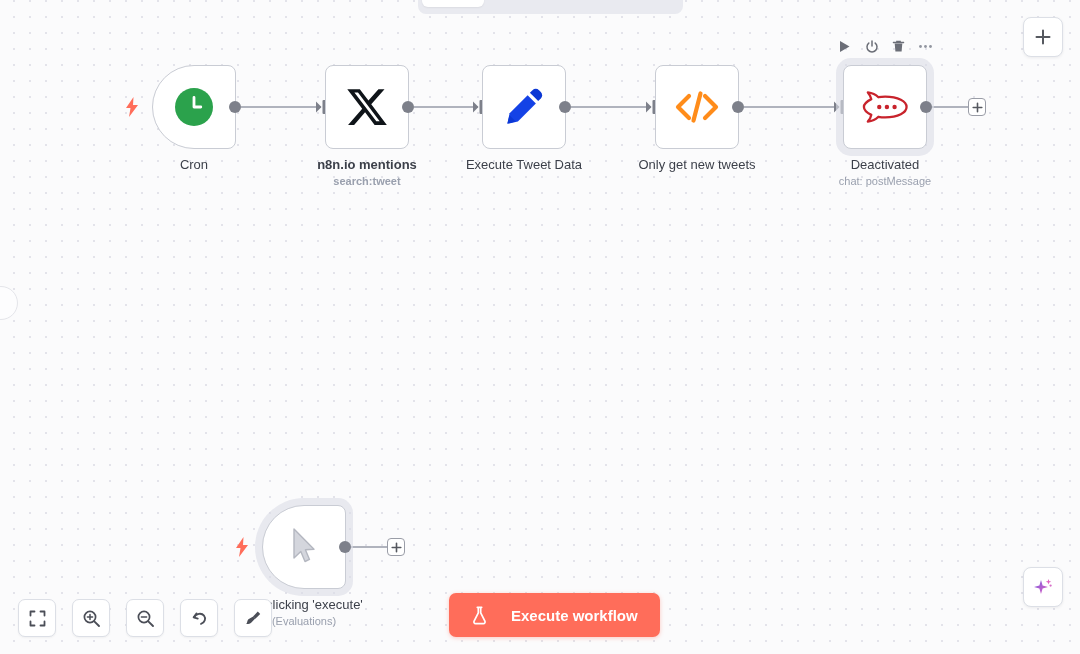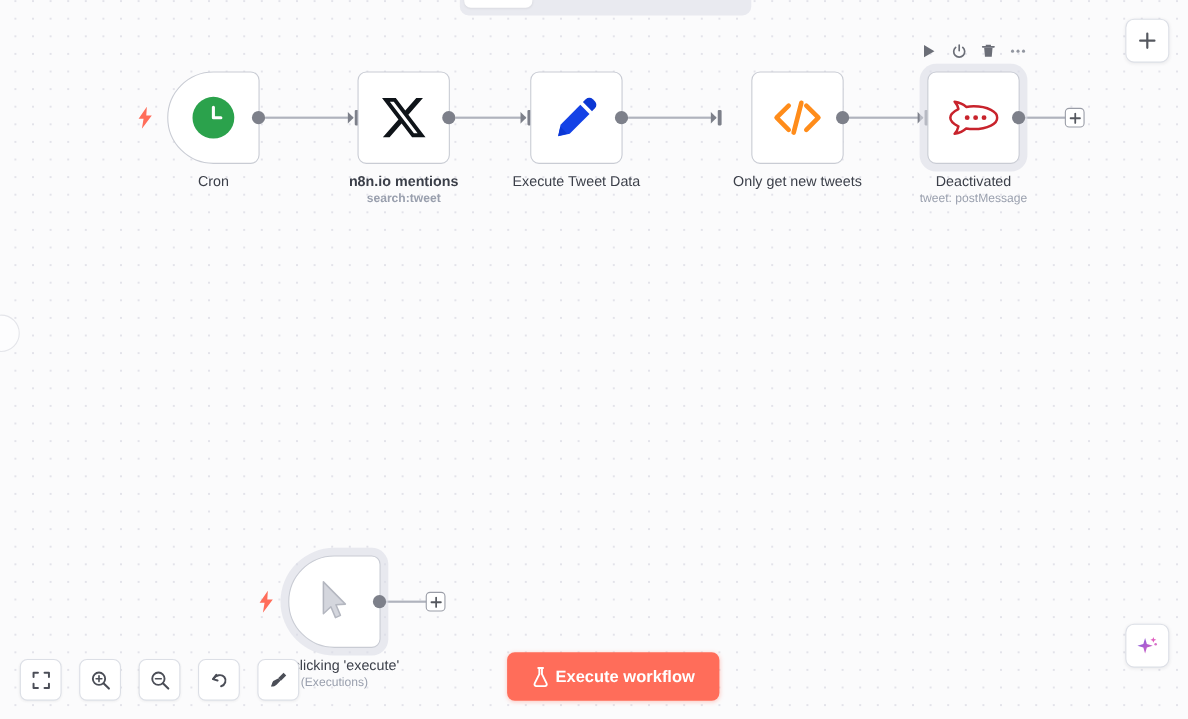--- a/index.html
+++ b/index.html
@@ -85,31 +85,31 @@
     border-radius: 7px;
     display: flex;
     align-items: center;
     justify-content: center;
     box-shadow: 0 1px 2px rgba(30,34,47,.05);
   }
 
   
   .execute-btn {
     position: absolute;
-    left: 461px;
+    left: 449px;
     bottom: 17px;
     height: 44px;
     padding: 0 22px;
     background: #ff6d5a;
     color: #ffffff;
     border: none;
     border-radius: 7px;
     display: flex;
     align-items: center;
-    gap: 5px;
+    gap: 23px;
     font-size: 15px;
     font-weight: bold;
     font-family: "Liberation Sans", sans-serif;
     box-shadow: 0 1px 4px rgba(255,109,90,.35);
     z-index: 26;
   }
 
   
   .node {
     position: absolute;
@@ -392,21 +392,21 @@
         <path d="M29.5 4.2 a4.6 4.6 0 0 1 6.5 0 l1.8 1.8 a4.6 4.6 0 0 1 0 6.5 l-2.6 2.6 -8.3 -8.3 Z" fill="#0b37d4"></path>
         <path d="M24.6 9.3 l8.3 8.3 -18 18 -10.5 2.2 2.2 -10.5 Z" fill="#1442e6"></path>
         <path d="M6.4 29.3 l6.3 6.3 -8.3 2 Z" fill="#0b37d4"></path>
       </svg>
       <div class="ep-in"></div>
       <div class="ep-out"></div>
     </div>
     <div class="node-label">Execute Tweet Data</div>
   </div>
 
-  <div class="node" style="left:655px;top:65px;margin-left:28px;">
+  <div class="node" style="left:655px;top:65px;">
     <div class="node-box">
       <svg width="46" height="40" viewBox="0 0 46 40">
         <path d="M15 9 L4 20 L15 31" stroke="#ff8c1a" stroke-width="4.2" fill="none" stroke-linecap="round" stroke-linejoin="round"></path>
         <path d="M31 9 L42 20 L31 31" stroke="#ff8c1a" stroke-width="4.2" fill="none" stroke-linecap="round" stroke-linejoin="round"></path>
         <path d="M26.5 6.5 L19.5 33.5" stroke="#ff8c1a" stroke-width="4.2" fill="none" stroke-linecap="round"></path>
       </svg>
       <div class="ep-in"></div>
       <div class="ep-out"></div>
     </div>
     <div class="node-label">Only get new tweets</div>
@@ -444,32 +444,32 @@
       <svg width="46" height="40" viewBox="0 0 48 40">
         <path d="M40.5 12.5 c4 2 6 4.8 6 7.5 s-2 5.5 -6 7.5 c-4.2 2.1 -10 3.3 -16.3 3.3 c-2.5 0 -4.9 -.2 -7.1 -.6 c-2.4 2.4 -6.4 4.4 -11 5 c1.9 -2.2 3.2 -4.7 3.6 -7 C5.3 26 2 23.3 2 20 s3.3 -6 7.7 -8.2 c-.4 -2.3 -1.7 -4.8 -3.6 -7 c4.6 .6 8.6 2.6 11 5 c2.2 -.4 4.6 -.6 7.1 -.6 c6.3 0 12.1 1.2 16.3 3.3 Z" fill="none" stroke="#c8232c" stroke-width="2.4" stroke-linejoin="round"></path>
         <circle cx="18" cy="20" r="2.3" fill="#c8232c"></circle>
         <circle cx="26" cy="20" r="2.3" fill="#c8232c"></circle>
         <circle cx="34" cy="20" r="2.3" fill="#c8232c"></circle>
       </svg>
       <div class="ep-in"></div>
       <div class="ep-out"></div>
     </div>
     <div class="node-label">Deactivated</div>
-    <div class="node-sublabel">tweet: postMessage</div>
+    <div class="node-sublabel">chat: postMessage</div>
   </div>
 
   <div class="node trigger selected" style="left:262px;top:505px;">
     <div class="bolt">
       <svg width="14" height="20" viewBox="0 0 14 20">
         <path d="M8.5 0 L1 11 h4.5 L4 20 L13 8 h-5 Z" fill="#ff6d5a"></path>
       </svg>
     </div>
     <div class="node-box">
       <svg width="30" height="40" viewBox="0 0 30 40">
         <path d="M5 2 L5 31 L11.8 24.6 L16 34.5 L20.5 32.4 L16.4 22.8 L25 22.2 Z" fill="#d4d6dd" stroke="#b4b7c0" stroke-width="1.4" stroke-linejoin="round"></path>
       </svg>
       <div class="ep-out"></div>
     </div>
     <div class="node-label">On clicking 'execute'</div>
-    <div class="node-sublabel">(Executions)</div>
+    <div class="node-sublabel">(Evaluations)</div>
   </div>
 
 </div>
 
 </body></html>

